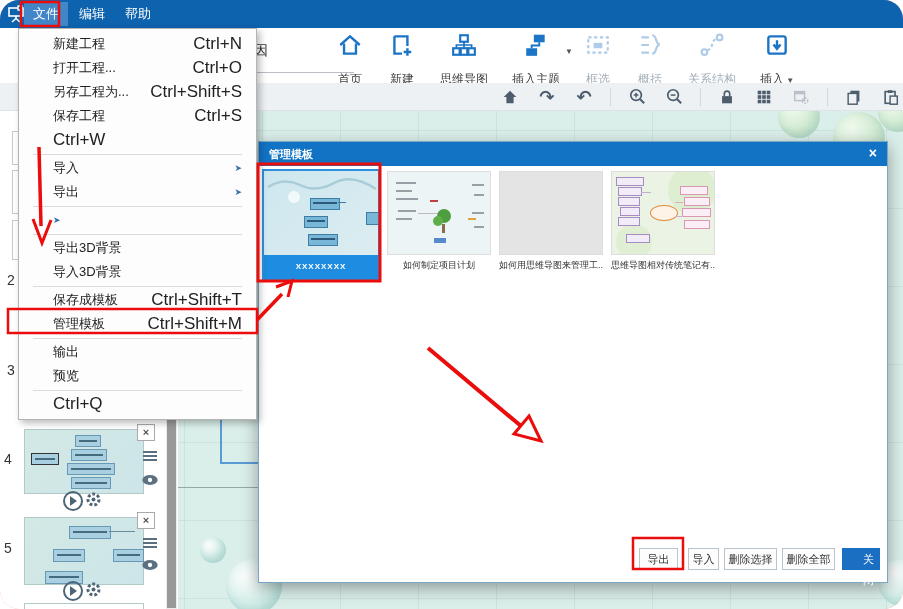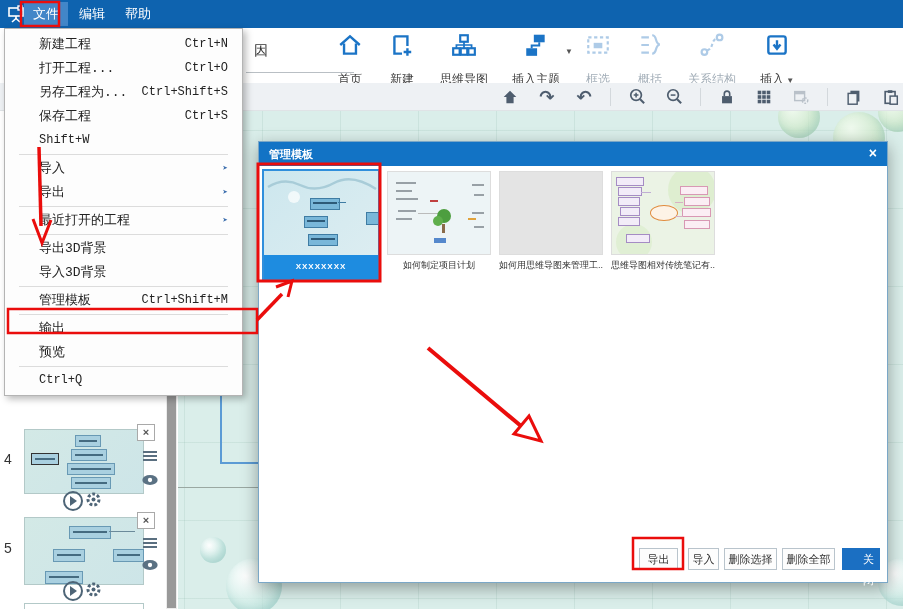--- a/index.html
+++ b/index.html
@@ -1,17 +1,17 @@
 <!DOCTYPE html>
 <html><head>
 <meta charset="utf-8">
 <style>
   html,body{margin:0;padding:0;}
   body{font-family:"Liberation Sans","DejaVu Sans",sans-serif;}
-  .app{position:relative;width:903px;height:609px;overflow:hidden;background:#fca5a5;}
+  .app{position:relative;width:903px;height:609px;overflow:hidden;background:#fca5a5;border-radius:19px;}
 
   
   .titlebar{position:absolute;left:0;top:0;width:903px;height:28px;background:#0e63af;display:flex;align-items:center;z-index:10;}
   .app-icon{position:absolute;left:6px;top:4px;width:20px;height:20px;}
   .tb-menu{color:#fff;font-size:13px;padding:3px 9px;margin-left:2px;cursor:default;}
   .tb-menu.active{background:#4286c8;margin-left:24px;}
   .tb-title{position:absolute;left:0;right:0;text-align:center;color:#fff;font-size:13px;pointer-events:none;}
 
   
   .toolbar-main{position:absolute;left:0;top:28px;width:903px;height:55px;background:#fff;border-bottom:1px solid #d8dce0;z-index:10;}
@@ -52,24 +52,24 @@
   .hamb{position:absolute;width:14px;}
   .hamb div{height:2px;background:#5a6f80;margin-bottom:2px;}
   .eyeic{position:absolute;width:18px;height:14px;}
   .playbtn{position:absolute;width:16px;height:16px;border:2px solid #4e6577;border-radius:50%;}
   .playbtn::after{content:"";position:absolute;left:5px;top:3px;border-left:7px solid #4e6577;border-top:5px solid transparent;border-bottom:5px solid transparent;}
   .gearic{position:absolute;width:17px;height:17px;}
   .scroll-track{position:absolute;left:166px;top:0;width:11px;height:499px;background:#ececec;}
   .scroll-thumb{position:absolute;left:167px;top:1px;width:9px;height:497px;background:#999;}
 
   
-  .filemenu{position:absolute;left:4px;top:28px;width:237px;background:#fdfdfd;border:1px solid #b4b4b4;box-shadow:3px 3px 7px rgba(0,0,0,.28);padding:3px 0;z-index:50;font-family:Liberation Mono, monospace;}
+  .filemenu{position:absolute;left:18px;top:28px;width:237px;background:#fdfdfd;border:1px solid #b4b4b4;box-shadow:3px 3px 7px rgba(0,0,0,.28);padding:3px 0;z-index:50;}
   .fm-item{height:24px;display:flex;align-items:center;font-size:13px;color:#222;padding:0 14px 0 34px;cursor:default;}
   .fm-item .fl{flex:1;white-space:nowrap;}
-  .fm-item .sc{color:#222;font-size:12px;}
+  .fm-item .sc{color:#222;font-size:17px;}
   .fm-item .subarrow{color:#3d6fae;font-size:9px;}
   .fm-sep{border-top:1px solid #dcdcdc;margin:1.5px 14px;}
 
   
   .dialog{position:absolute;left:258px;top:141px;width:630px;height:442px;background:#fff;border:1px solid #7aa7c7;box-shadow:0 5px 16px rgba(0,0,0,.35);z-index:40;box-sizing:border-box;}
   .dlg-head{position:absolute;left:0;top:0;right:0;height:24px;background:#1273c5;color:#fff;display:flex;align-items:center;}
   .dlg-title{font-size:11px;font-weight:bold;padding-left:10px;}
   .dlg-close{position:absolute;right:10px;top:3px;font-size:14px;font-weight:bold;color:#fff;cursor:default;}
   .card{position:absolute;top:29px;width:104px;cursor:default;}
   .card .img{width:104px;height:84px;border:1px solid #ddd;box-sizing:border-box;position:relative;overflow:hidden;}
@@ -359,44 +359,47 @@
       </div>
     <div class="fm-item">
         <span class="fl">另存工程为...</span>
         <span class="sc">Ctrl+Shift+S</span>
       </div>
     <div class="fm-item">
         <span class="fl">保存工程</span>
         <span class="sc">Ctrl+S</span>
       </div>
     <div class="fm-item">
-        <span class="sc">Shift+W</span>
+        <span class="sc">Ctrl+W</span>
       </div>
     <div class="fm-sep"></div>
     <div class="fm-item">
         <span class="fl">导入</span>
         <span class="subarrow">➤</span>
       </div>
     <div class="fm-item">
         <span class="fl">导出</span>
         <span class="subarrow">➤</span>
       </div>
     <div class="fm-sep"></div>
     <div class="fm-item">
-        <span class="fl">最近打开的工程</span>
         <span class="subarrow">➤</span>
       </div>
     <div class="fm-sep"></div>
     <div class="fm-item">
         <span class="fl">导出3D背景</span>
       </div>
     <div class="fm-item">
         <span class="fl">导入3D背景</span>
       </div>
     <div class="fm-sep"></div>
+    <div class="fm-item">
+        <span class="fl">保存成模板</span>
+        <span class="sc">Ctrl+Shift+T</span>
+      </div>
     <div class="fm-item">
         <span class="fl">管理模板</span>
         <span class="sc">Ctrl+Shift+M</span>
       </div>
     <div class="fm-sep"></div>
     <div class="fm-item">
         <span class="fl">输出</span>
       </div>
     <div class="fm-item">
         <span class="fl">预览</span>

